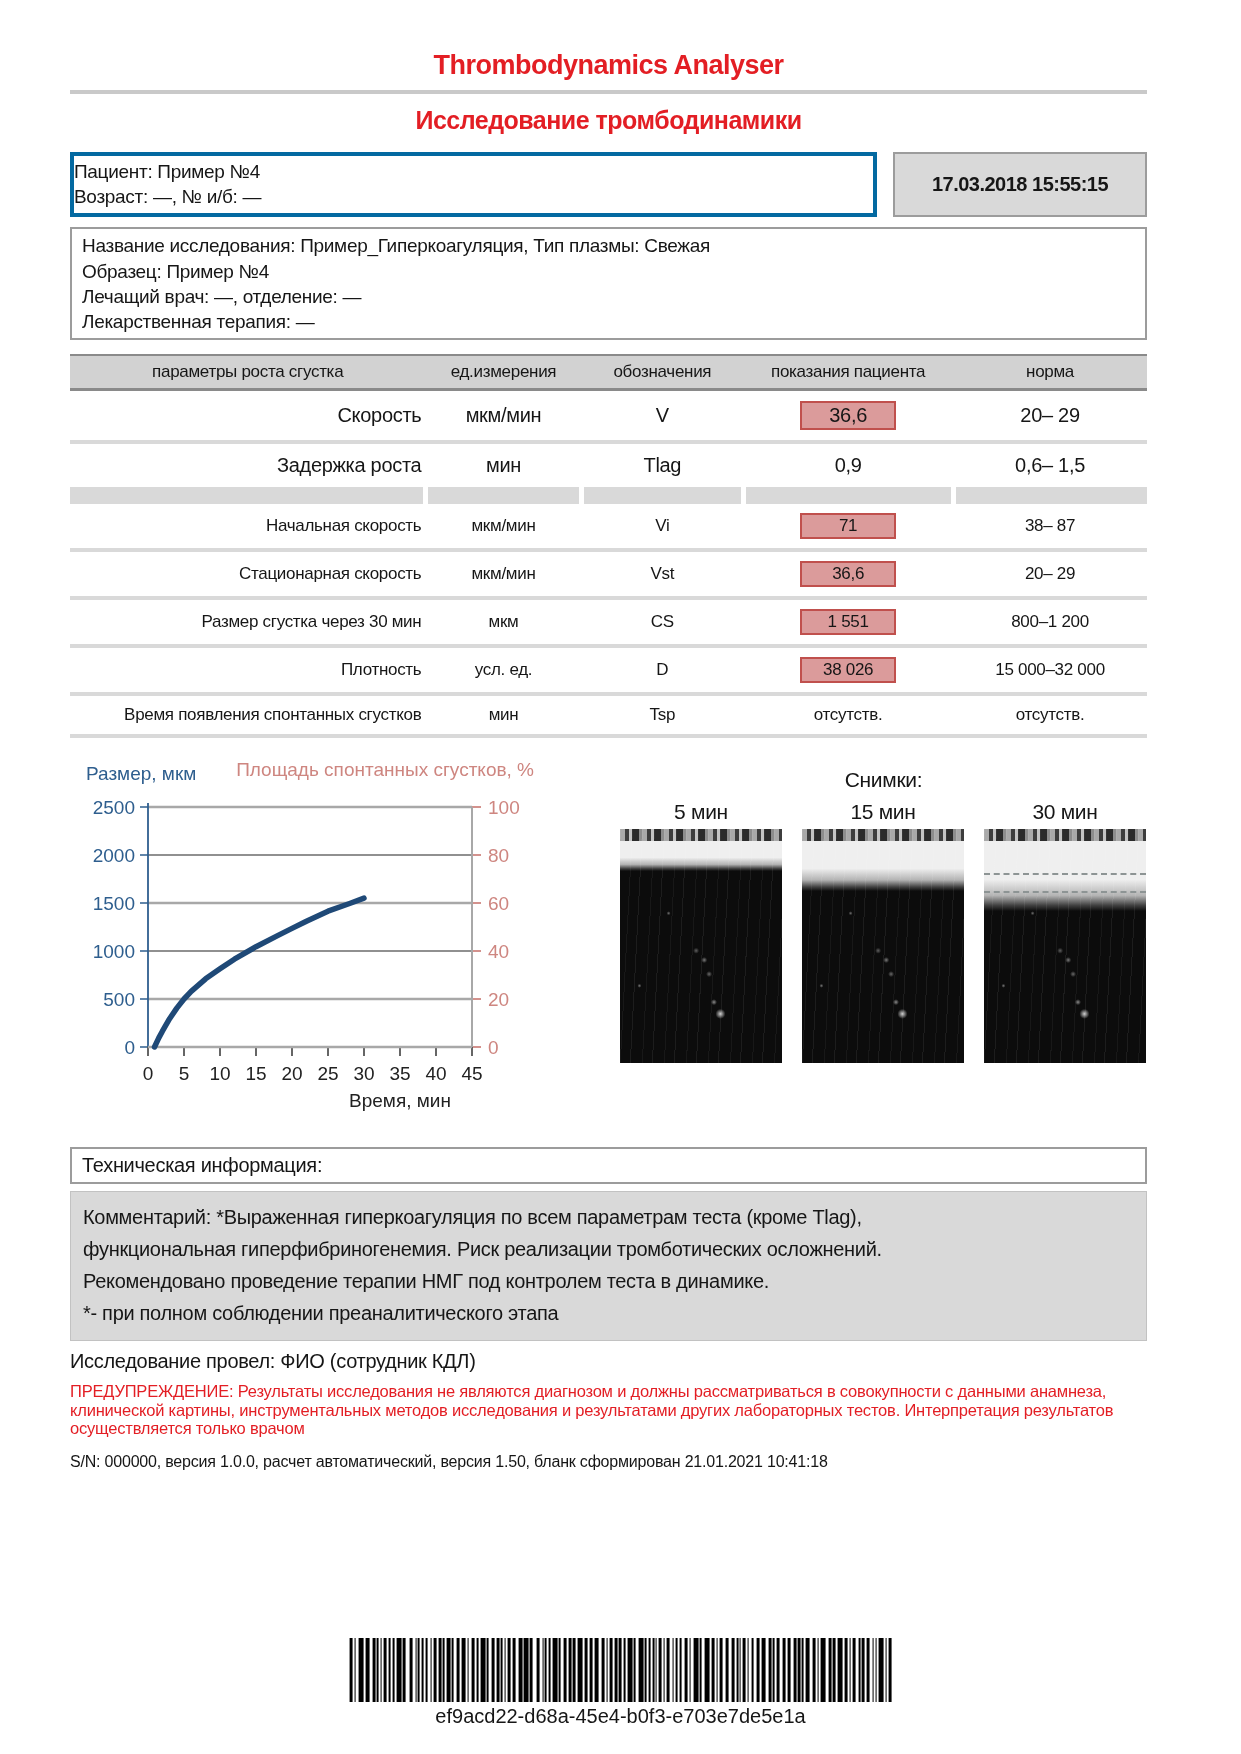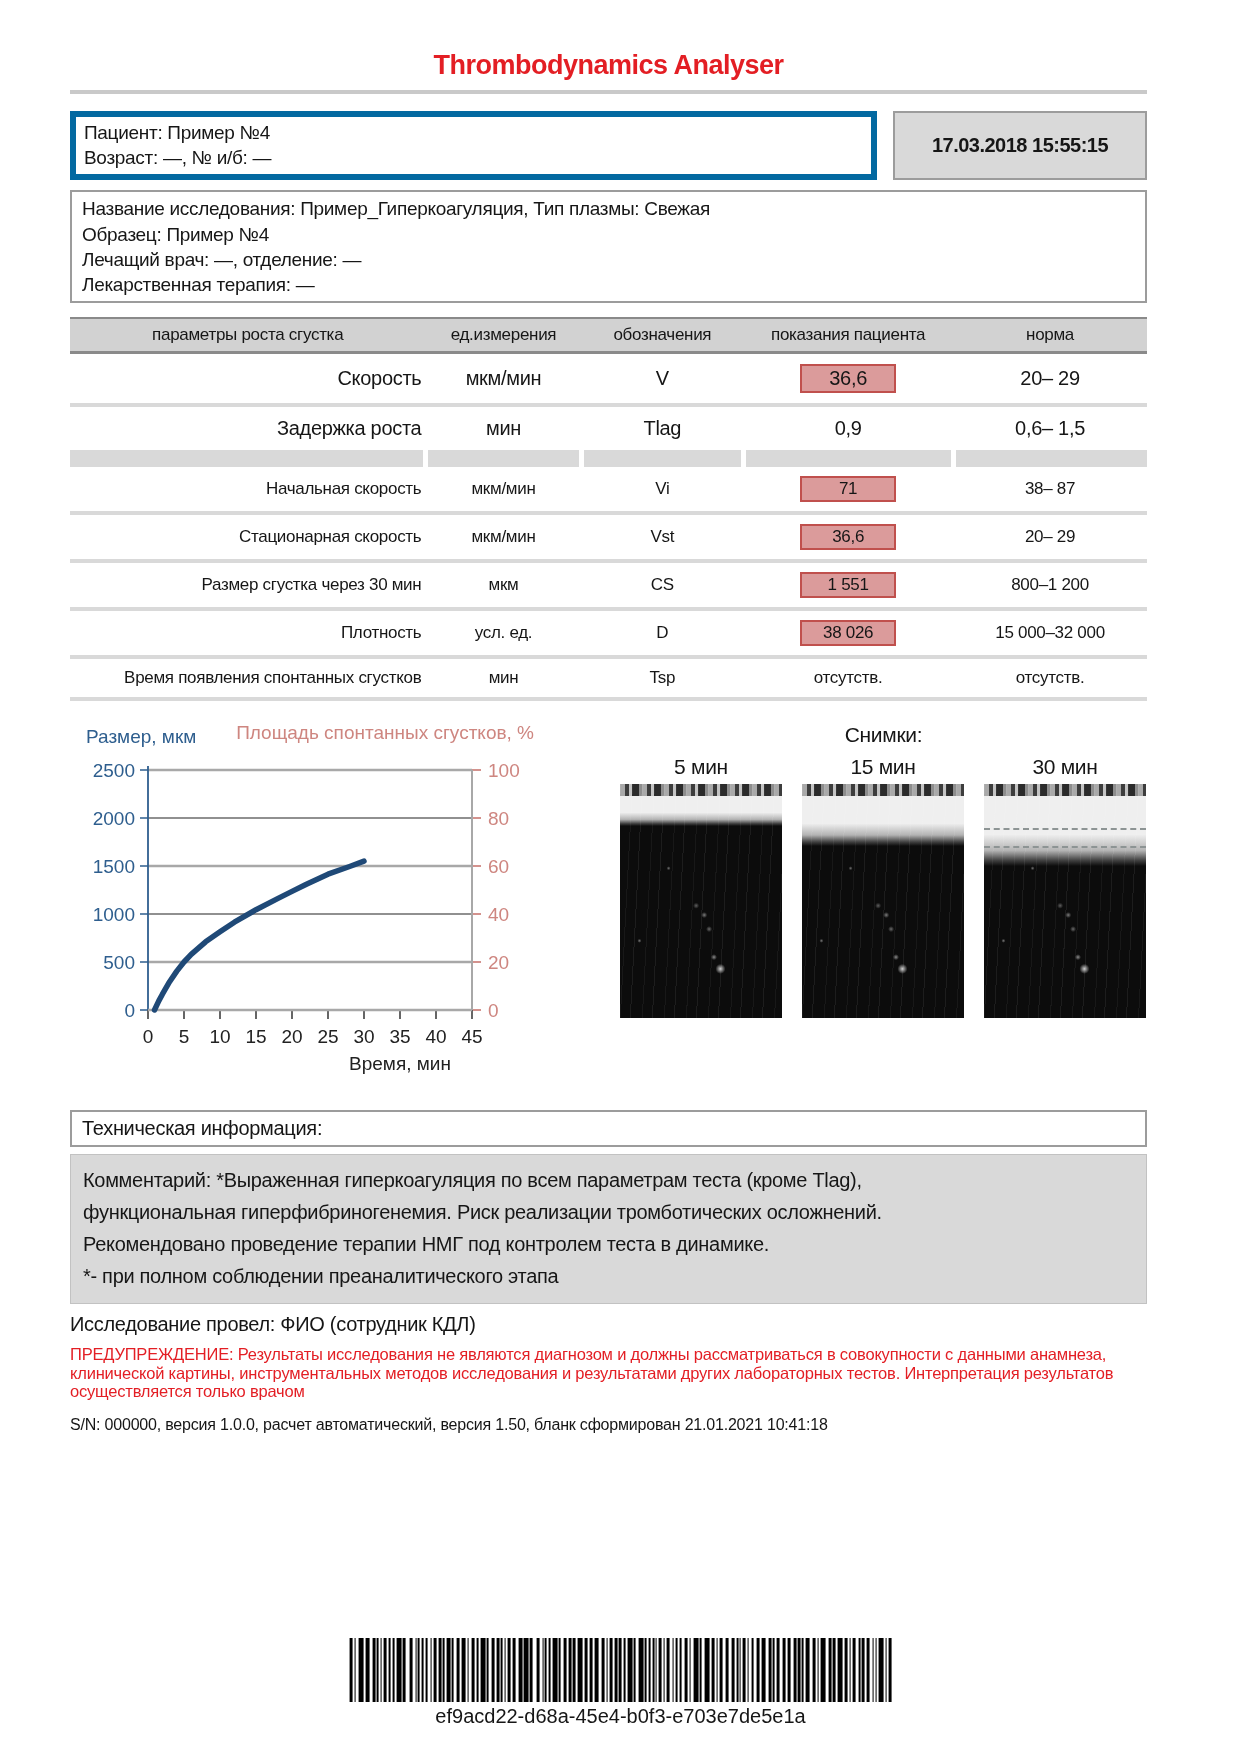--- a/index.html
+++ b/index.html
@@ -3,38 +3,38 @@
 <meta charset="utf-8">
 <style>
   html,body{margin:0;padding:0;background:#fff;}
   body{font-family:"Liberation Sans","DejaVu Sans",sans-serif;color:#161616;}
   .page{width:1241px;height:1754px;position:relative;box-sizing:border-box;background:#fff;overflow:hidden;}
   .content{margin-left:70px;width:1077px;}
   .title{margin-top:50px;text-align:center;font-size:27px;font-weight:bold;color:#e31e24;letter-spacing:-0.5px;}
   .rule{height:4px;background:#c9c9c9;margin-top:9px;}
   .subtitle{margin-top:12px;text-align:center;font-size:25px;font-weight:bold;color:#e31e24;letter-spacing:-0.5px;}
   .info-row{display:flex;gap:16px;margin-top:17px;}
-  .patient-box{flex:1;border:6px solid #0369a1;padding:4px 8px;font-size:19px;line-height:1.3;letter-spacing:-0.3px;}
+  .patient-box{flex:1;border:4px solid #0369a1;padding:4px 0;font-size:19px;line-height:1.3;letter-spacing:-0.3px;}
   .date-box{width:250px;background:#d9d9d9;border:2px solid #9c9c9c;display:flex;align-items:center;justify-content:center;font-weight:bold;font-size:20px;letter-spacing:-0.5px;}
   .study-box{border:2px solid #9c9c9c;margin-top:10px;padding:4px 10px;font-size:19px;line-height:1.33;letter-spacing:-0.3px;}
   table.results{width:100%;border-collapse:collapse;margin-top:14px;}
   table.results th{background:#d2d2d2;border-top:2px solid #8a8a8a;border-bottom:3px solid #8a8a8a;font-weight:normal;font-size:17px;padding:6px 4px;letter-spacing:-0.3px;text-align:center;}
   table.results td{text-align:center;padding:9px 4px;font-size:17px;letter-spacing:-0.3px;border-bottom:4px solid #d9d9d9;}
   table.results td.param{text-align:right;padding-left:30px;}
   table.results tr.large td{font-size:20px;padding:10px 4px;}
   table.results tr.sep-band td{height:13px;padding:0;background:#d9d9d9;border-bottom:none;border-left:5px solid #fff;}
   table.results tr.sep-band td:first-child{border-left:none;}
   .hl{display:inline-block;background:#db9b9b;border:2px solid #c0504d;min-width:96px;padding:1px 4px;box-sizing:border-box;}
   .viz-row{display:flex;margin-top:20px;}
   .chart-block{width:520px;}
   .chart-head{display:flex;justify-content:space-between;font-size:19px;line-height:1.3;}
   .chart-head .ylab-left{color:#2e5e8e;margin-left:16px;margin-top:4px;}
   .chart-head .ylab-right{color:#ce8680;text-align:right;margin-right:56px;}
   .snap-block{flex:1;padding-left:30px;}
-  .snap-heading{text-align:center;font-size:21px;margin-top:2px;letter-spacing:-0.3px;}
+  .snap-heading{text-align:center;font-size:21px;margin-top:10px;letter-spacing:-0.3px;}
   .snap-row{display:flex;gap:20px;margin-top:8px;}
   .snap{width:162px;}
   .snap-label{text-align:center;font-size:21px;margin-bottom:5px;letter-spacing:-0.3px;}
   .snap-img{height:234px;background:#0c0c0c;position:relative;overflow:hidden;}
   .activator{position:absolute;top:0;left:0;right:0;height:14px;
     background:repeating-linear-gradient(90deg,#a9a9a9 0 5px,#3d3d3d 5px 9px,#c4c4c4 9px 12px,#2b2b2b 12px 19px,#8d8d8d 19px 22px);}
   .clot{position:absolute;top:12px;left:0;right:0;
     background:linear-gradient(#efefef 55%,rgba(235,235,235,0.75) 78%,rgba(220,220,220,0.25) 92%,transparent);}
   .snap:nth-child(1) .clot{height:30px;}
   .snap:nth-child(2) .clot{height:50px;}
@@ -63,20 +63,21 @@
   .barcode-text{font-size:20px;margin-top:3px;}
   svg text{font-family:"Liberation Sans","DejaVu Sans",sans-serif;}
 </style>
 </head>
 <body>
 
 <div class="page">
   <div class="content">
     <div class="title">Thrombodynamics Analyser</div>
     <div class="rule"></div>
+    <div class="subtitle">Исследование тромбодинамики</div>
 
     <div class="info-row">
       <div class="patient-box">
         <div>Пациент: Пример №4</div>
         <div>Возраст: —, № и/б: —</div>
       </div>
       <div class="date-box">17.03.2018 15:55:15</div>
     </div>
 
     <div class="study-box">

